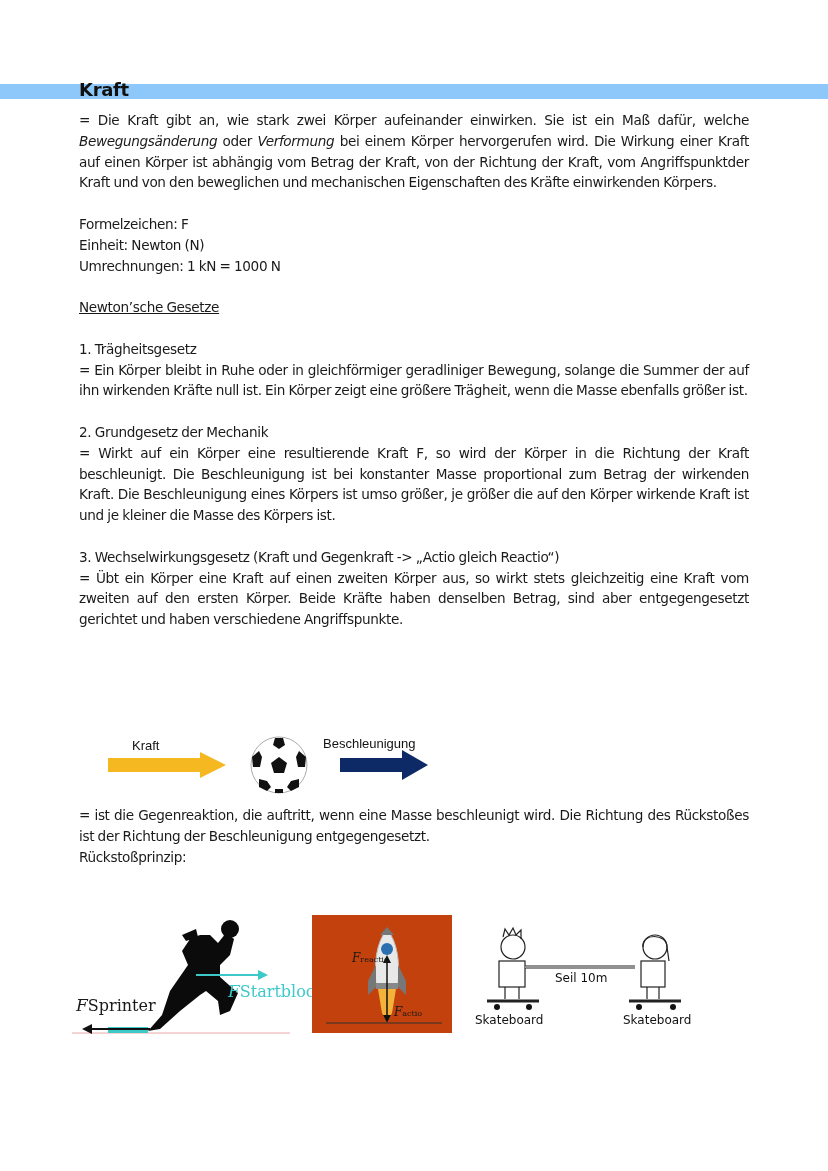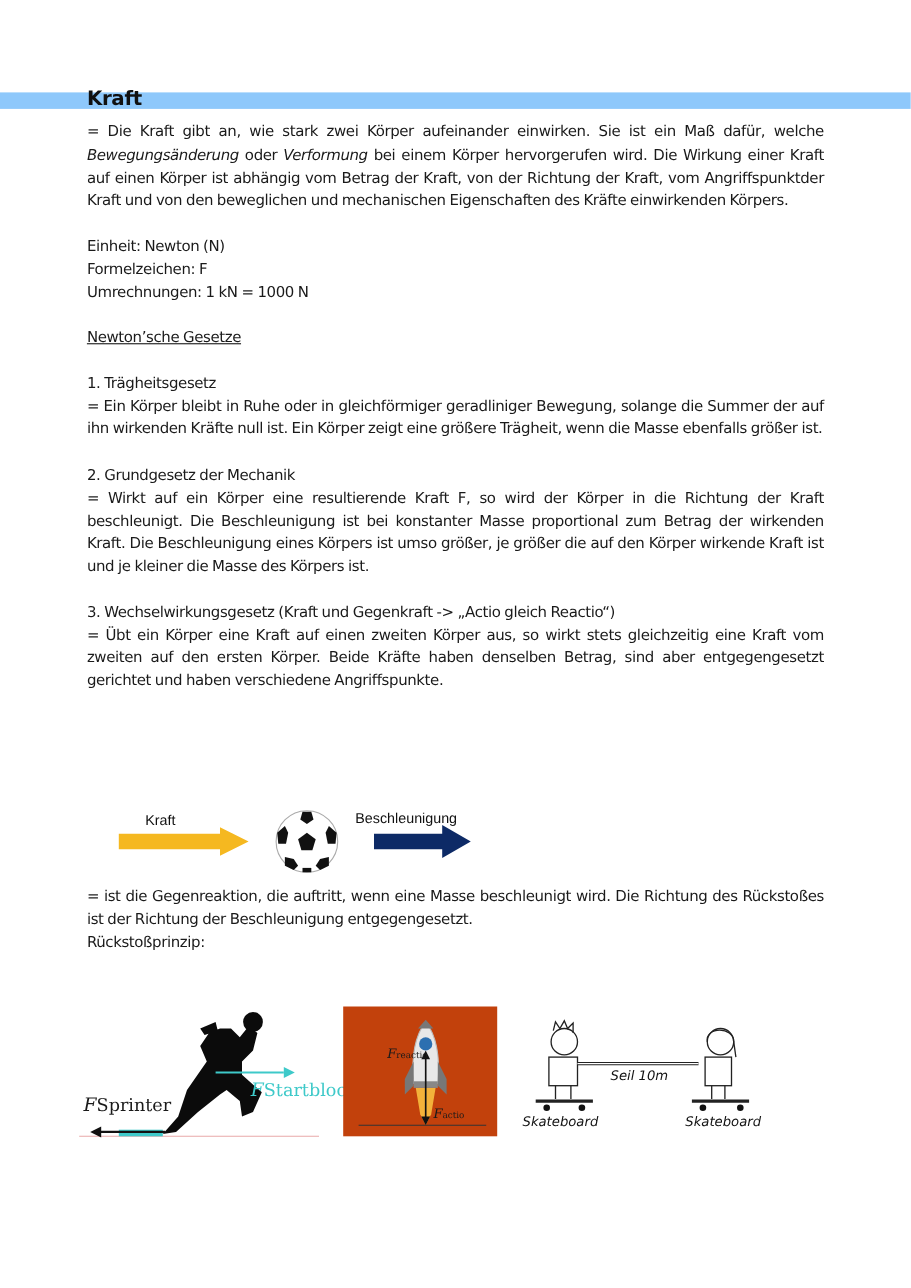--- a/index.html
+++ b/index.html
@@ -27,22 +27,22 @@
 </style>
 </head>
 <body>
 
 <div class="header-bar"></div>
 <div class="title">Kraft</div>
 
 <div class="content">
   <p class="p"><span>= Die Kraft gibt an, wie stark zwei Körper aufeinander einwirken. Sie ist ein Maß dafür, welche </span><em>Bewegungsänderung</em><span> oder </span><em>Verformung</em><span> bei einem Körper hervorgerufen wird. Die Wirkung einer Kraft auf einen Körper ist abhängig vom Betrag der Kraft, von der Richtung der Kraft, vom Angriffspunktder Kraft und von den beweglichen und mechanischen Eigenschaften des Kräfte einwirkenden Körpers.</span></p>
   <div class="gap"></div>
+  <p class="p left">Formelzeichen: F</p>
   <p class="p left">Einheit: Newton (N)</p>
-  <p class="p left">Formelzeichen: F</p>
   <p class="p left">Umrechnungen: 1 kN = 1000 N</p>
   <div class="gap"></div>
   <p class="p left u">Newton’sche Gesetze</p>
   <div class="gap"></div>
   <p class="p left">1. Trägheitsgesetz</p>
   <p class="p">= Ein Körper bleibt in Ruhe oder in gleichförmiger geradliniger Bewegung, solange die Summer der auf ihn wirkenden Kräfte null ist. Ein Körper zeigt eine größere Trägheit, wenn die Masse ebenfalls größer ist.</p>
   <div class="gap"></div>
   <p class="p left">2. Grundgesetz der Mechanik</p>
   <p class="p">= Wirkt auf ein Körper eine resultierende Kraft F, so wird der Körper in die Richtung der Kraft beschleunigt. Die Beschleunigung ist bei konstanter Masse proportional zum Betrag der wirkenden Kraft. Die Beschleunigung eines Körpers ist umso größer, je größer die auf den Körper wirkende Kraft ist und je kleiner die Masse des Körpers ist.</p>
   <div class="gap"></div>
@@ -102,21 +102,21 @@
       <circle cx="75" cy="34" r="6" fill="#2c6fb0"></circle>
       <line x1="75" y1="44" x2="75" y2="104" stroke="#111" stroke-width="1.5"></line>
       <polygon points="71,48 75,40 79,48" fill="#111"></polygon>
       <polygon points="71,100 75,108 79,100" fill="#111"></polygon>
       <line x1="14" y1="108" x2="130" y2="108" stroke="#333" stroke-width="1"></line>
     </svg>
     <span class="serif" style="position:absolute;left:40px;top:36px;font-size:12px;font-style:italic;"><span>F</span><span style="font-style:normal;font-size:8px;">reactio</span></span>
     <span class="serif" style="position:absolute;left:82px;top:90px;font-size:12px;font-style:italic;"><span>F</span><span style="font-style:normal;font-size:8px;">actio</span></span>
   </div>
 
-  <div style="position:absolute;left:405px;top:10px;width:240px;height:110px;font-style:italic;">
+  <div style="position:absolute;left:405px;top:10px;width:240px;height:110px;">
     <svg width="240" height="110" style="position:absolute;left:0;top:0;">
       <g fill="none" stroke="#222" stroke-width="1.2">
         <circle cx="38" cy="22" r="12"></circle>
         <path d="M28,12 L30,4 L34,10 L38,3 L41,10 L46,5 L46,14"></path>
         <rect x="24" y="36" width="26" height="26"></rect>
         <line x1="30" y1="62" x2="30" y2="74"></line>
         <line x1="44" y1="62" x2="44" y2="74"></line>
         <path d="M12,76 L64,76" stroke-width="3"></path>
       </g>
       <circle cx="22" cy="82" r="3" fill="#111"></circle>

